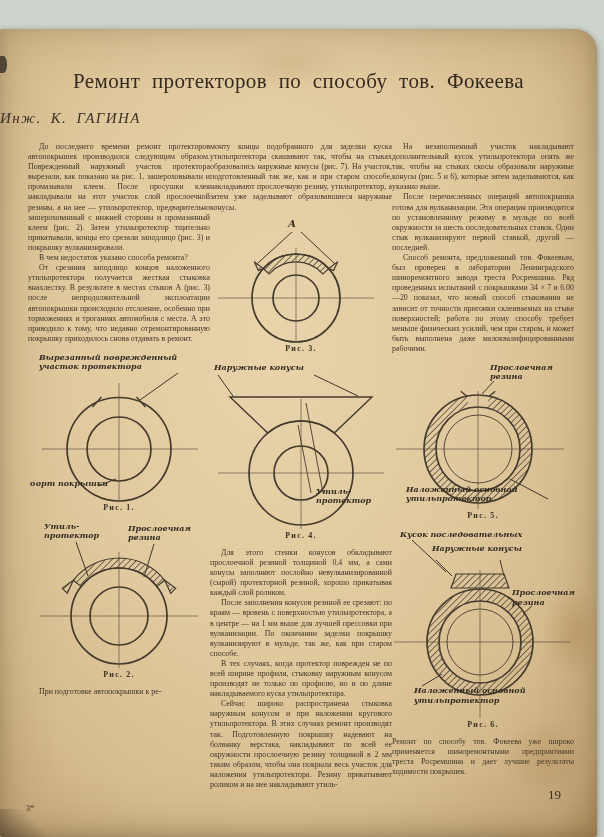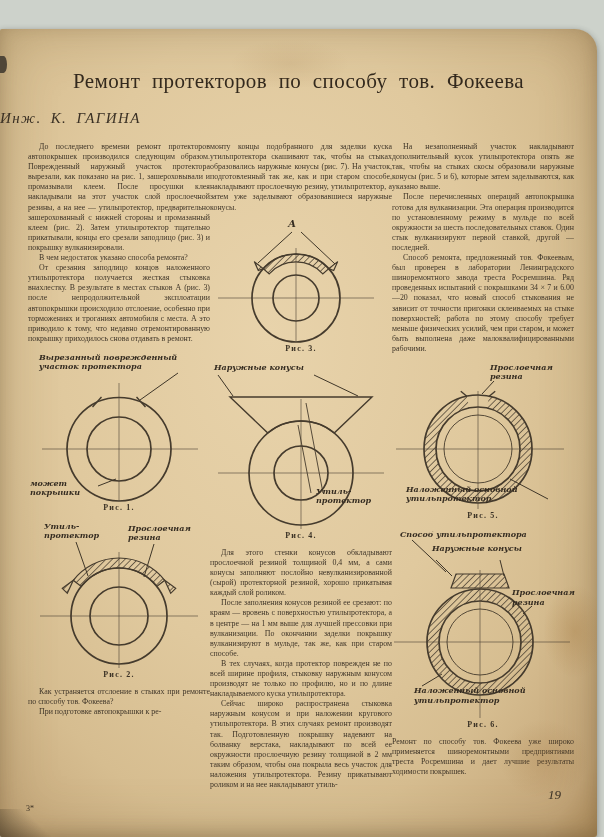--- a/index.html
+++ b/index.html
@@ -32,21 +32,21 @@
   .fig svg { display:block; }
   .hand {
     position:absolute; font-family:"DejaVu Serif", serif; font-style:italic; font-weight:bold;
     font-size:8px; line-height:9.5px; color:#352c21; text-align:left;
   }
   .ul { text-underline-offset:2px; }
   .figcap {
     text-align:center; font-size:8px; font-weight:bold; letter-spacing:1.2px;
     color:#3a3125; margin-top:0; text-indent:0;
   }
-  .pageno { position:absolute; right:36px; bottom:34px; font-style:italic; font-size:13px; color:#3a3125; }
+  .pageno { position:absolute; right:36px; bottom:34px; font-size:13px; color:#3a3125; }
   .sig { position:absolute; left:26px; bottom:24px; font-size:8px; color:#3a3125; }
   .cl { stroke:#4a4033; stroke-width:.8; opacity:.75; }
   .ml { stroke:#453b2d; stroke-width:1.7; fill:none; }
   .m2 { stroke:#453b2d; stroke-width:1.4; fill:none; }
   .ld { stroke:#3f3628; stroke-width:1; }
   .thin { stroke:#453b2d; stroke-width:.9; fill:none; }
   .hatchfill { fill:url(#hatch); stroke:#453b2d; stroke-width:1.2; }
   .stain1 { position:absolute; right:-10px; top:555px; width:64px; height:95px;
     background:radial-gradient(ellipse at center, rgba(158,112,52,.30), rgba(158,112,52,0) 70%); }
   .stain2 { position:absolute; right:8px; top:690px; width:90px; height:80px;
@@ -81,21 +81,21 @@
 
   <div class="cols">
 
     <div class="col">
       <p>До последнего времени ремонт протекторов автопокрышек производился следующим образом. Поврежденный наружный участок протектора вырезали, как показано на рис. 1, зашероховывали и промазывали клеем. После просушки клея накладывали на этот участок слой прослоечной резины, а на нее — утильпротектор, предварительно зашерохованный с нижней стороны и промазанный клеем (рис. 2). Затем утильпротектор тщательно прикатывали, концы его срезали заподлицо (рис. 3) и покрышку вулканизировали.</p>
       <p>В чем недостаток указано способа ремонта?</p>
       <p>От срезания заподлицо концов наложенного утильпротектора получается жесткая стыковка внахлестку. В результате в местах стыков А (рис. 3) после непродолжительной эксплоатации автопокрышки происходило отслоение, особенно при торможениях и троганиях автомобиля с места. А это приводило к тому, что недавно отремонтированную покрышку приходилось снова отдавать в ремонт.</p>
 
       <div class="fig">
         <span class="hand ul" style="left:11px;top:0;width:158px">Вырезанный поврежденный участок протектора</span>
-        <span class="hand ul" style="left:2px;top:126px;width:84px">может покрышки</span>
+        <span class="hand ul" style="left:2px;top:126px;width:84px">борт покрышки</span>
         <svg width="182" height="150" viewBox="0 0 182 150">
           <line class="cl" x1="14" y1="96" x2="170" y2="96"></line>
           <line class="cl" x1="91" y1="30" x2="91" y2="148"></line>
           <path class="ml" d="M113,48.9 A52,52 0 1 1 69,48.9"></path>
           <path class="m2" d="M69,48.9 A60,60 0 0 1 113,48.9"></path>
           <path class="m2" d="M64.5,54 l9,-10"></path>
           <path class="m2" d="M108.5,44 l9,10"></path>
           <circle class="ml" cx="91" cy="96" r="32"></circle>
           <line class="ld" x1="150" y1="20" x2="112" y2="47"></line>
           <line class="ld" x1="70" y1="133" x2="88" y2="126"></line>
@@ -113,21 +113,20 @@
           <circle class="ml" cx="91" cy="94" r="29"></circle>
           <path class="hatchfill" d="M45.3,58.3 A58,58 0 0 1 136.7,58.3 L128.8,64.4 A48,48 0 0 0 53.2,64.4 Z"></path>
           <path class="hatchfill" d="M45.3,58.3 l-11,8 5,5 z"></path>
           <path class="hatchfill" d="M136.7,58.3 l11,8 -5,5 z"></path>
           <line class="ld" x1="48" y1="20" x2="60" y2="54"></line>
           <line class="ld" x1="126" y1="22" x2="116" y2="55"></line>
         </svg>
         <div class="figcap">Рис. 2.</div>
       </div>
 
-      <p>Как устраняется отслоение в стыках при ремонте по способу тов. Фокеева?</p>
       <p>При подготовке автопокрышки к ре-</p>
     </div>
 
     <div class="col">
       <p class="ni">монту концы подобранного для заделки куска утильпротектора скашивают так, чтобы на стыках образовались наружные конусы (рис. 7). На участок, подготовленный так же, как и при старом способе, накладывают прослоечную резину, утильпротектор, а затем уже заделывают образовавшиеся наружные конусы.</p>
 
       <div class="fig">
         <span class="hand" style="left:78px;top:-3px;font-size:10px">А</span>
         <svg width="172" height="122" viewBox="0 0 172 122">
           <line class="cl" x1="8" y1="76" x2="164" y2="76"></line>
@@ -183,21 +182,21 @@
           <circle class="thin" cx="86" cy="86" r="34"></circle>
           <path class="m2" d="M74.8,33.2 l-6,-5"></path>
           <path class="m2" d="M97.2,33.2 l6,-5"></path>
           <line class="ld" x1="102" y1="18" x2="90" y2="31"></line>
           <line class="ld" x1="118" y1="116" x2="156" y2="136"></line>
         </svg>
         <div class="figcap">Рис. 5.</div>
       </div>
 
       <div class="fig">
-        <span class="hand ul" style="left:8px;top:0;width:164px">Способ утильпротектора</span>
+        <span class="hand ul" style="left:8px;top:0;width:164px">Кусок последовательных</span>
         <span class="hand ul" style="left:40px;top:14px;width:100px">Наружные конусы</span>
         <span class="hand ul" style="left:120px;top:58px;width:60px">Прослоечная резина</span>
         <span class="hand ul" style="left:22px;top:156px;width:128px">Наложенный основной утильпротектор</span>
         <svg width="182" height="190" viewBox="0 0 182 190">
           <line class="cl" x1="2" y1="112" x2="178" y2="112"></line>
           <line class="cl" x1="88" y1="40" x2="88" y2="188"></line>
           <path d="M88,59 a53,53 0 1 0 0.01,0 Z M88,71 a41,41 0 1 0 0.01,0 Z" fill="url(#hatch)" fill-rule="evenodd" stroke="none"></path>
           <circle class="ml" cx="88" cy="112" r="53" stroke-width="2"></circle>
           <circle class="ml" cx="88" cy="112" r="41" stroke-width="2"></circle>
           <circle class="thin" cx="88" cy="112" r="33"></circle>

